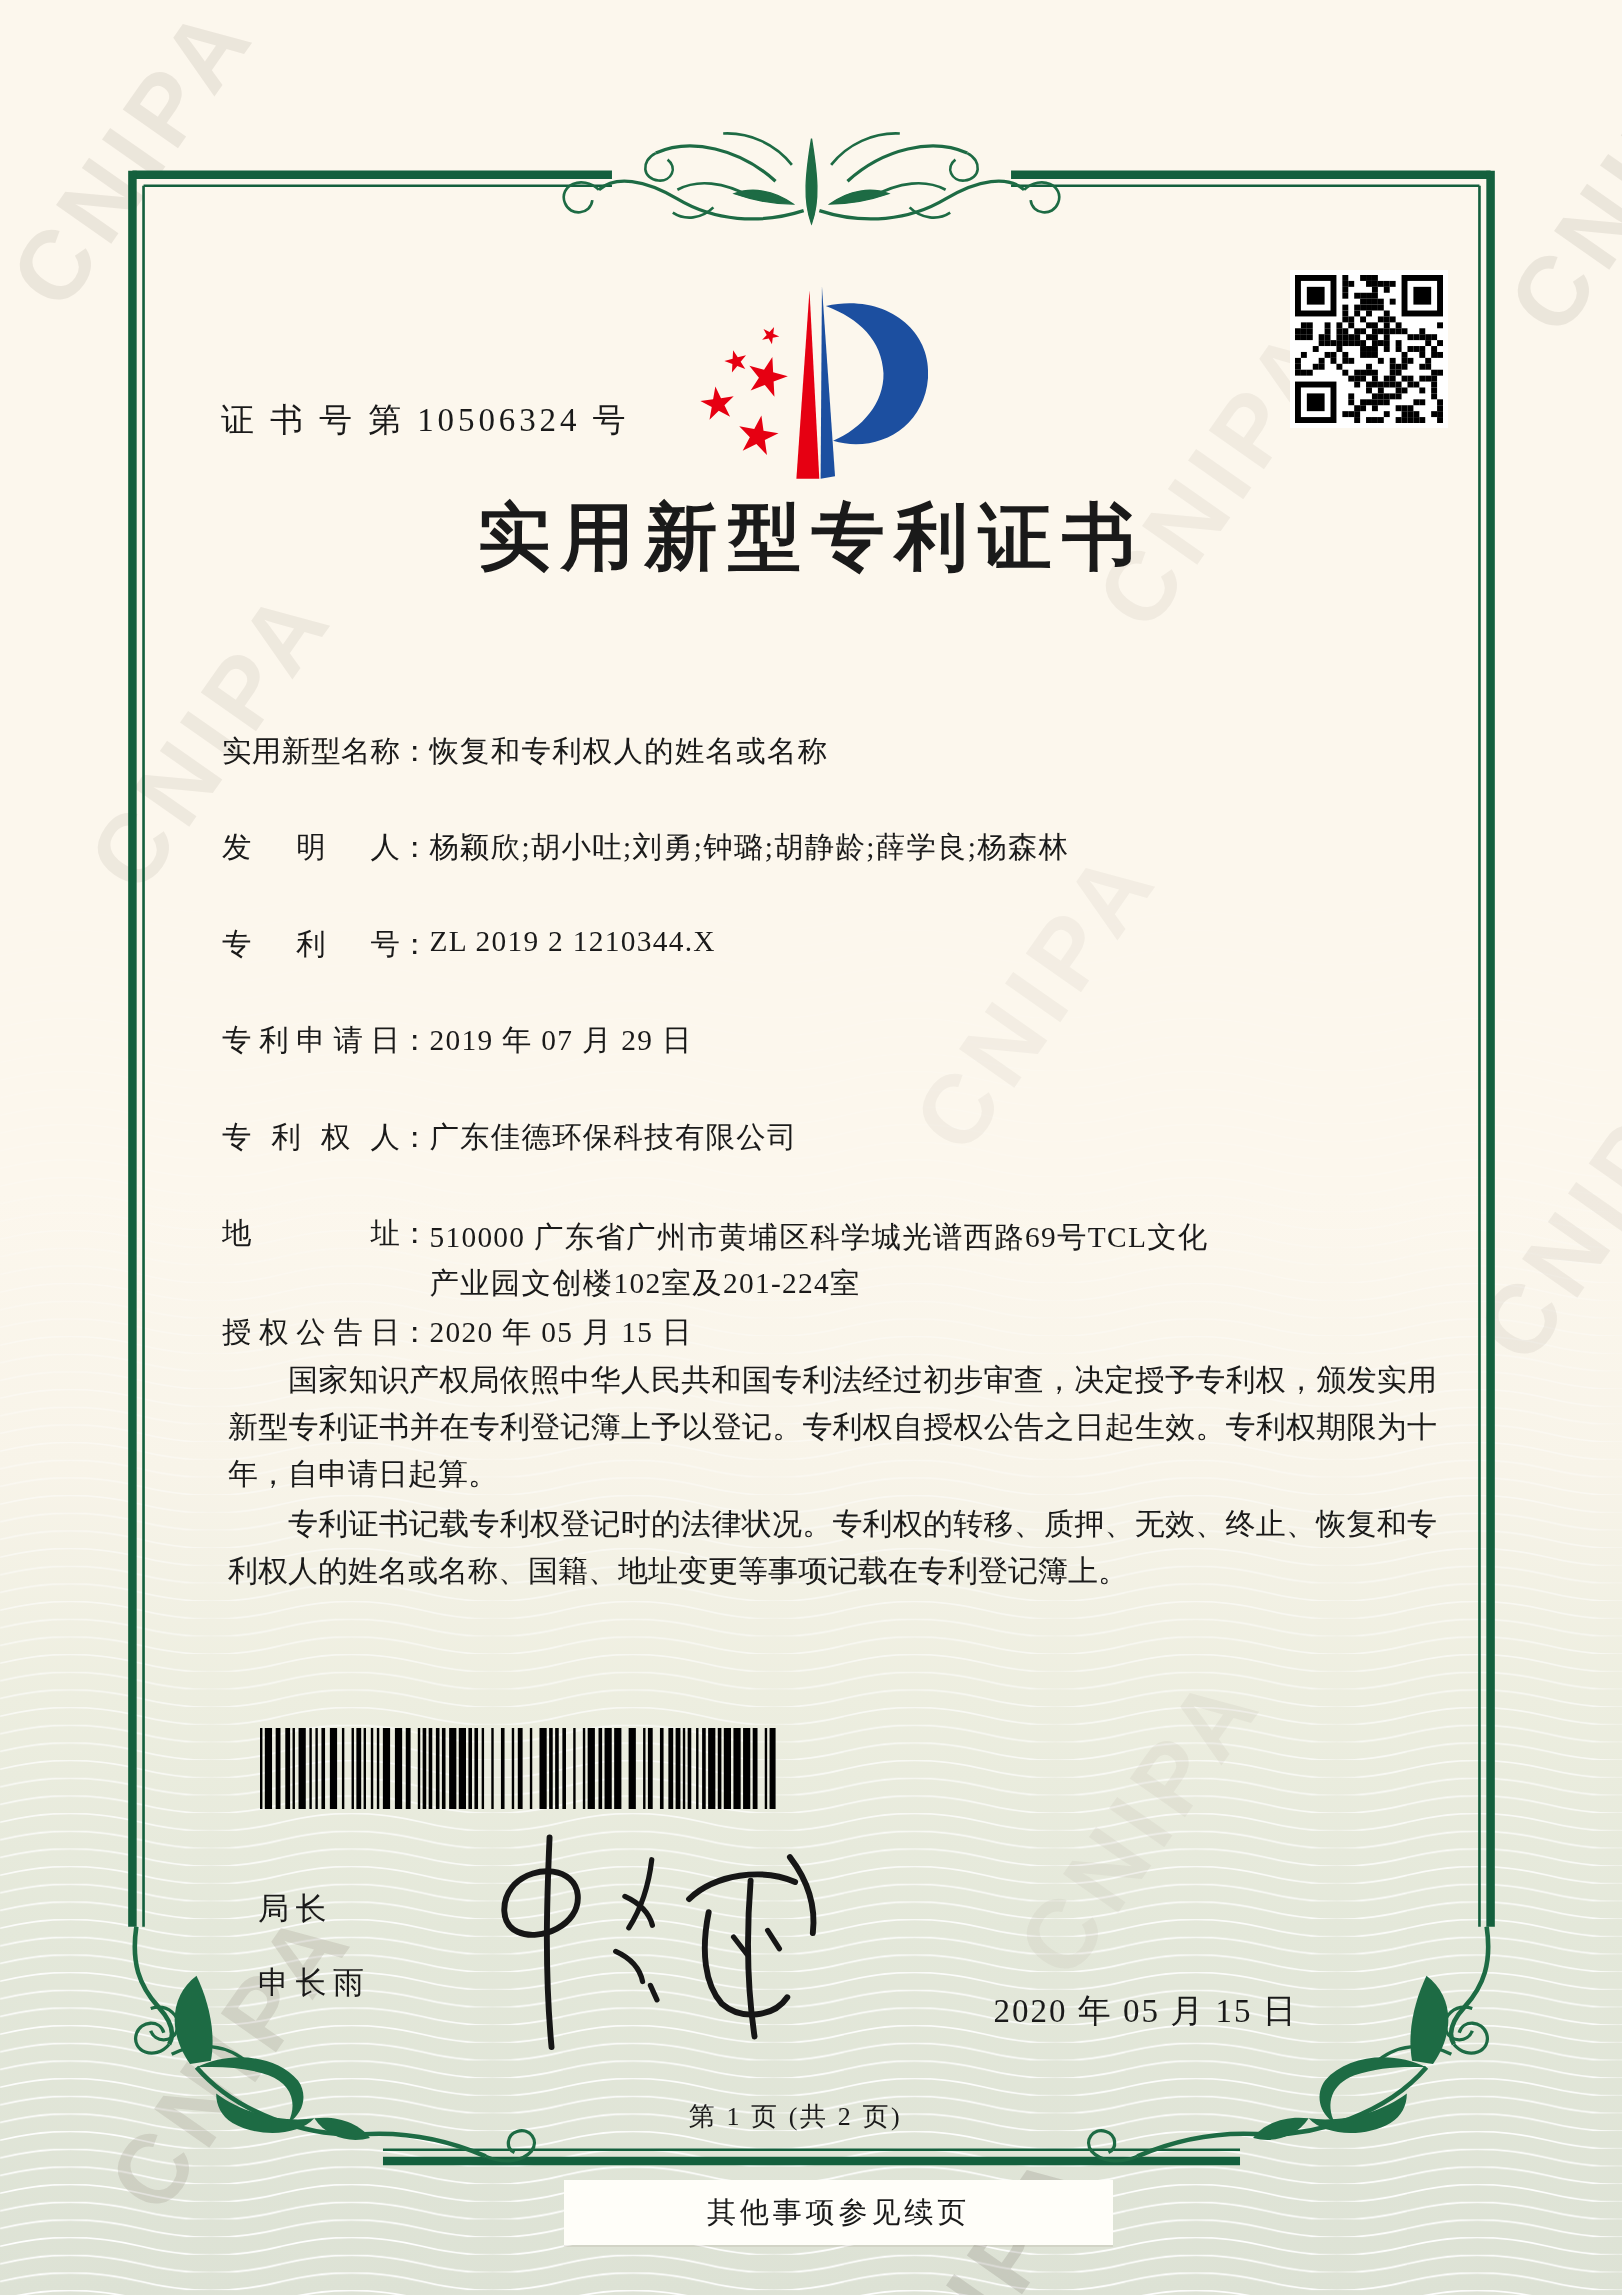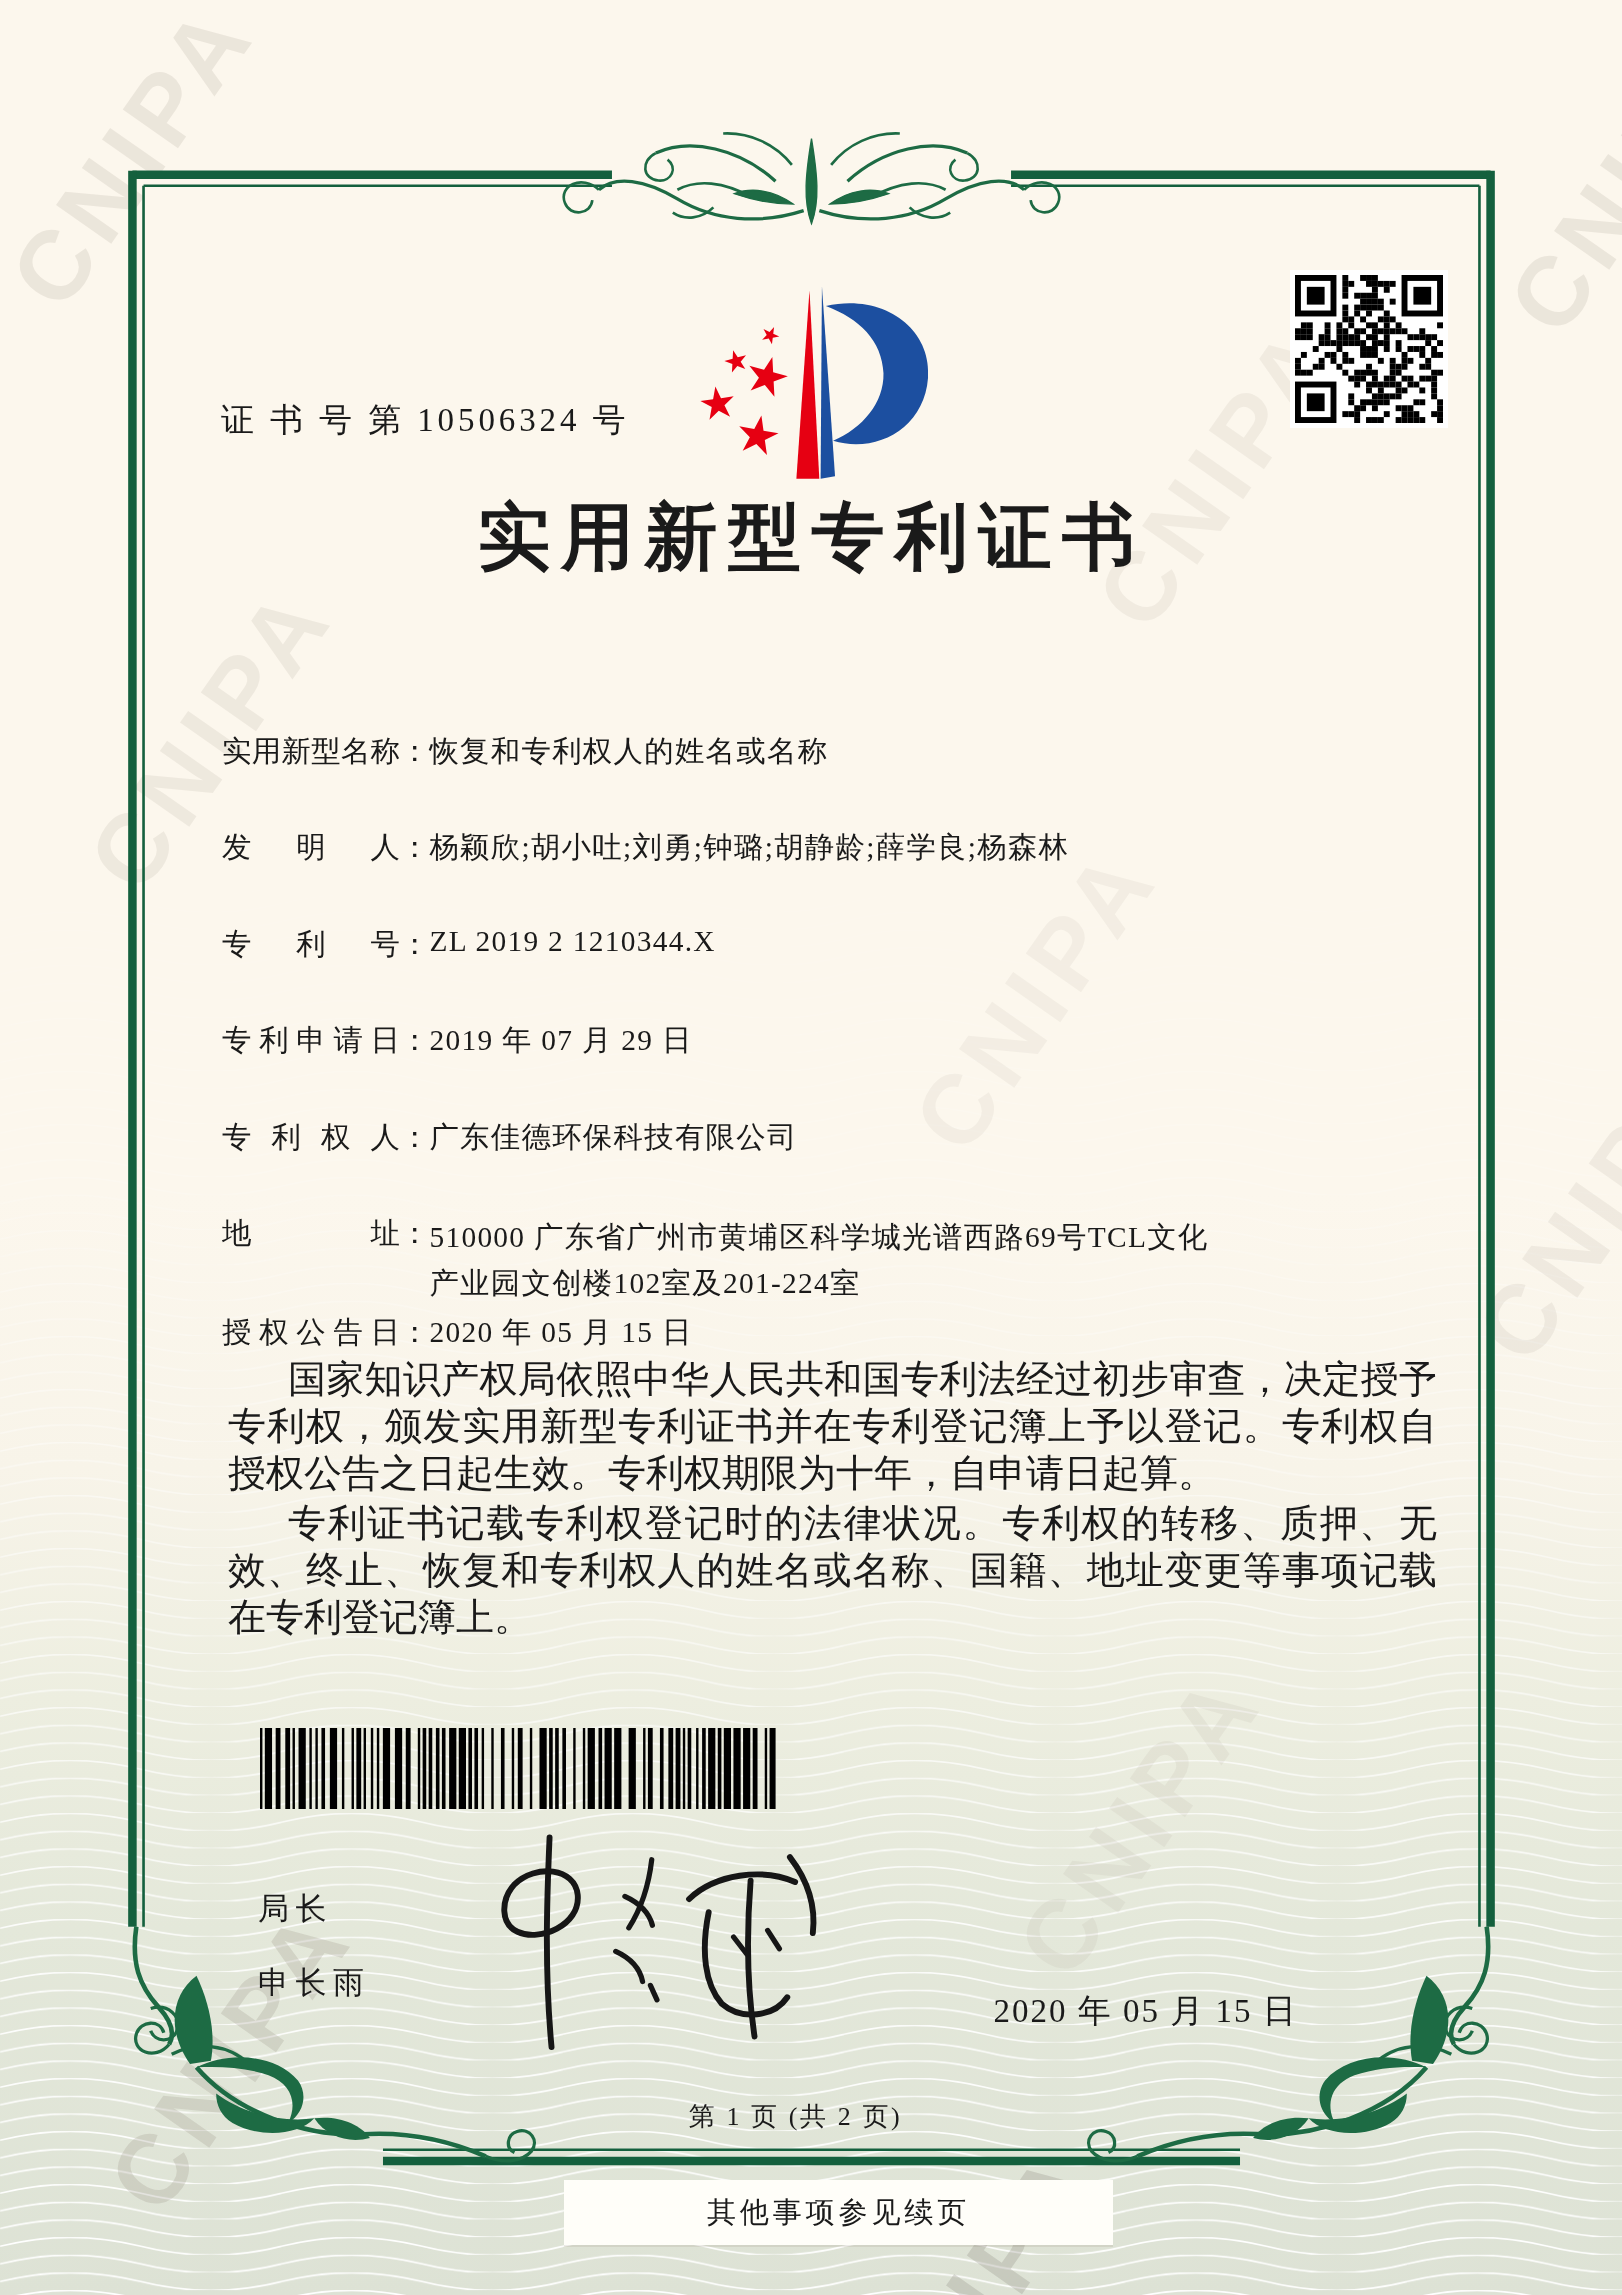--- a/index.html
+++ b/index.html
@@ -18,21 +18,21 @@
   #title{left:0;top:489px;width:1623px;text-align:center;font-size:73px;
          font-weight:bold;letter-spacing:10.5px;}
   
   #qr-box{left:1290px;top:270px;width:158px;height:158px;background:#fff;padding:5.2px;box-sizing:border-box;}
   
   .frow{position:absolute;left:222px;font-size:29.4px;white-space:nowrap;}
   .flabel{display:inline-block;width:178px;text-align:justify;text-align-last:justify;vertical-align:top;}
   .fvalue{display:inline-block;vertical-align:top;letter-spacing:1.3px;}
   .wrapval{white-space:normal;width:792px;line-height:46px;}
   
-  .para{position:absolute;left:228px;width:1209px;font-size:38px;line-height:47px;
+  .para{position:absolute;left:228px;width:1209px;font-size:30px;line-height:47px;
         text-align:justify;text-indent:60px;}
   
   .sig-label{position:absolute;left:258px;font-size:31px;letter-spacing:6.5px;}
   #issue-date{left:982px;top:1989px;width:327px;text-align:center;font-size:33px;letter-spacing:2px;}
   #page-num{left:0;top:2099px;width:1591px;text-align:center;font-size:26px;letter-spacing:2.6px;}
   #footer-box{left:564px;top:2180px;width:549px;height:65px;background:#fffef9;
               box-shadow:0 2px 0 rgba(120,110,90,.12);}
   #footer-box span{display:block;text-align:center;font-size:29px;line-height:65px;letter-spacing:3.9px;}
   svg{display:block;}
 </style>

